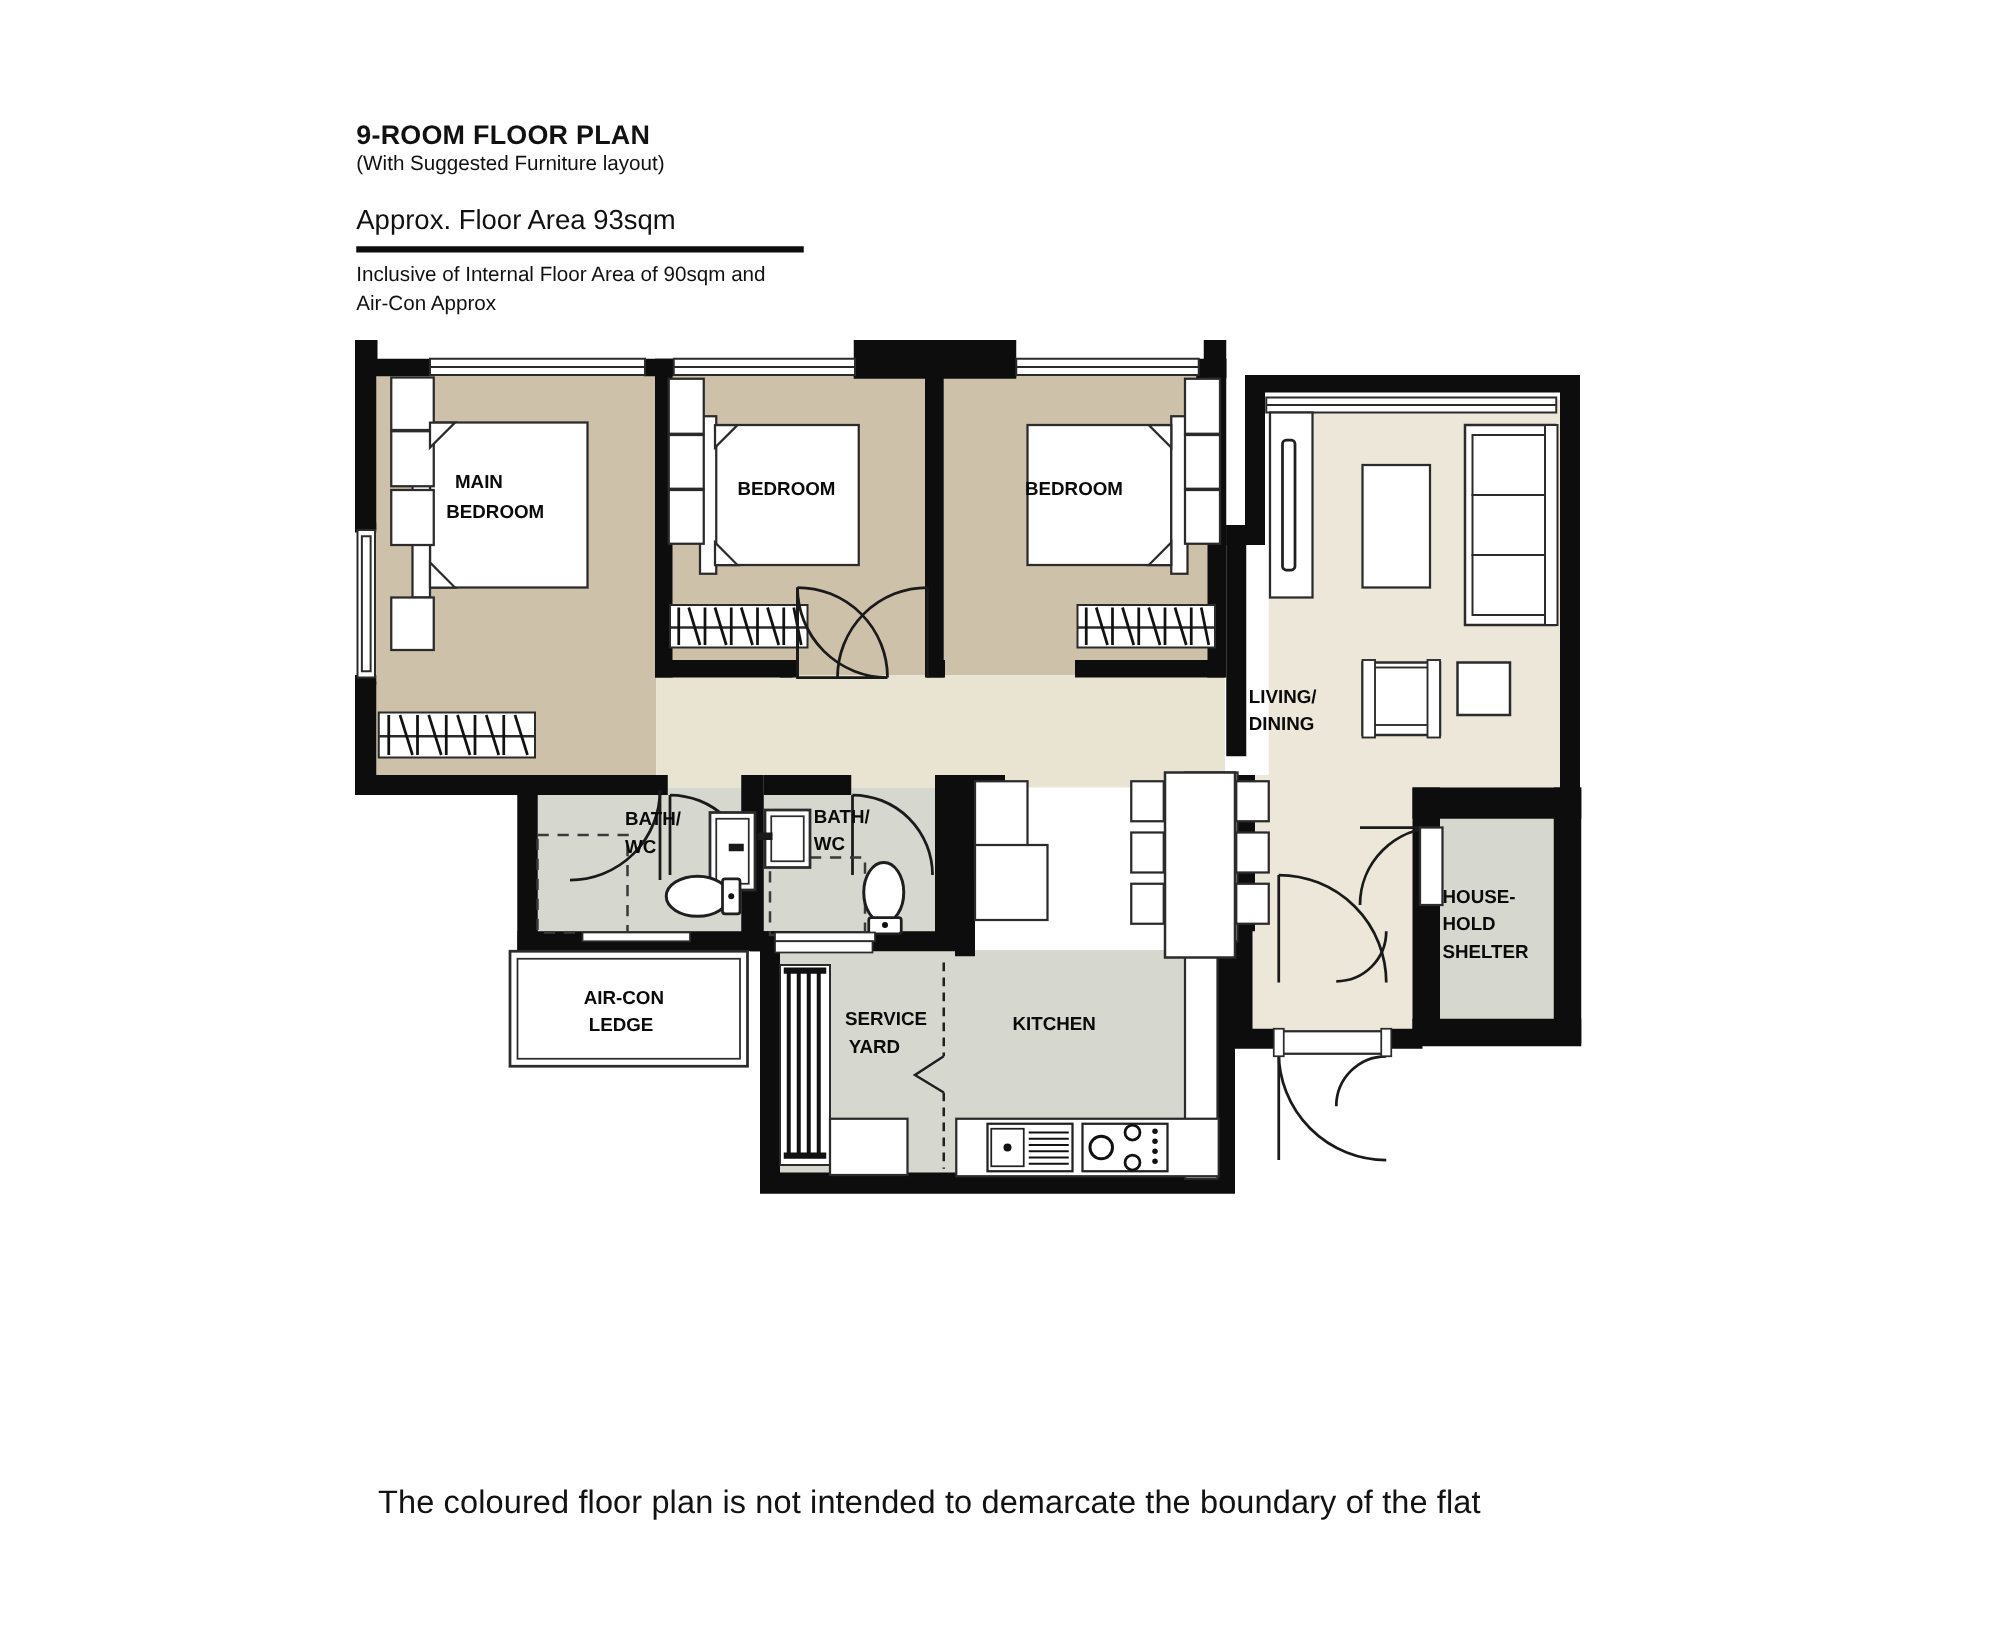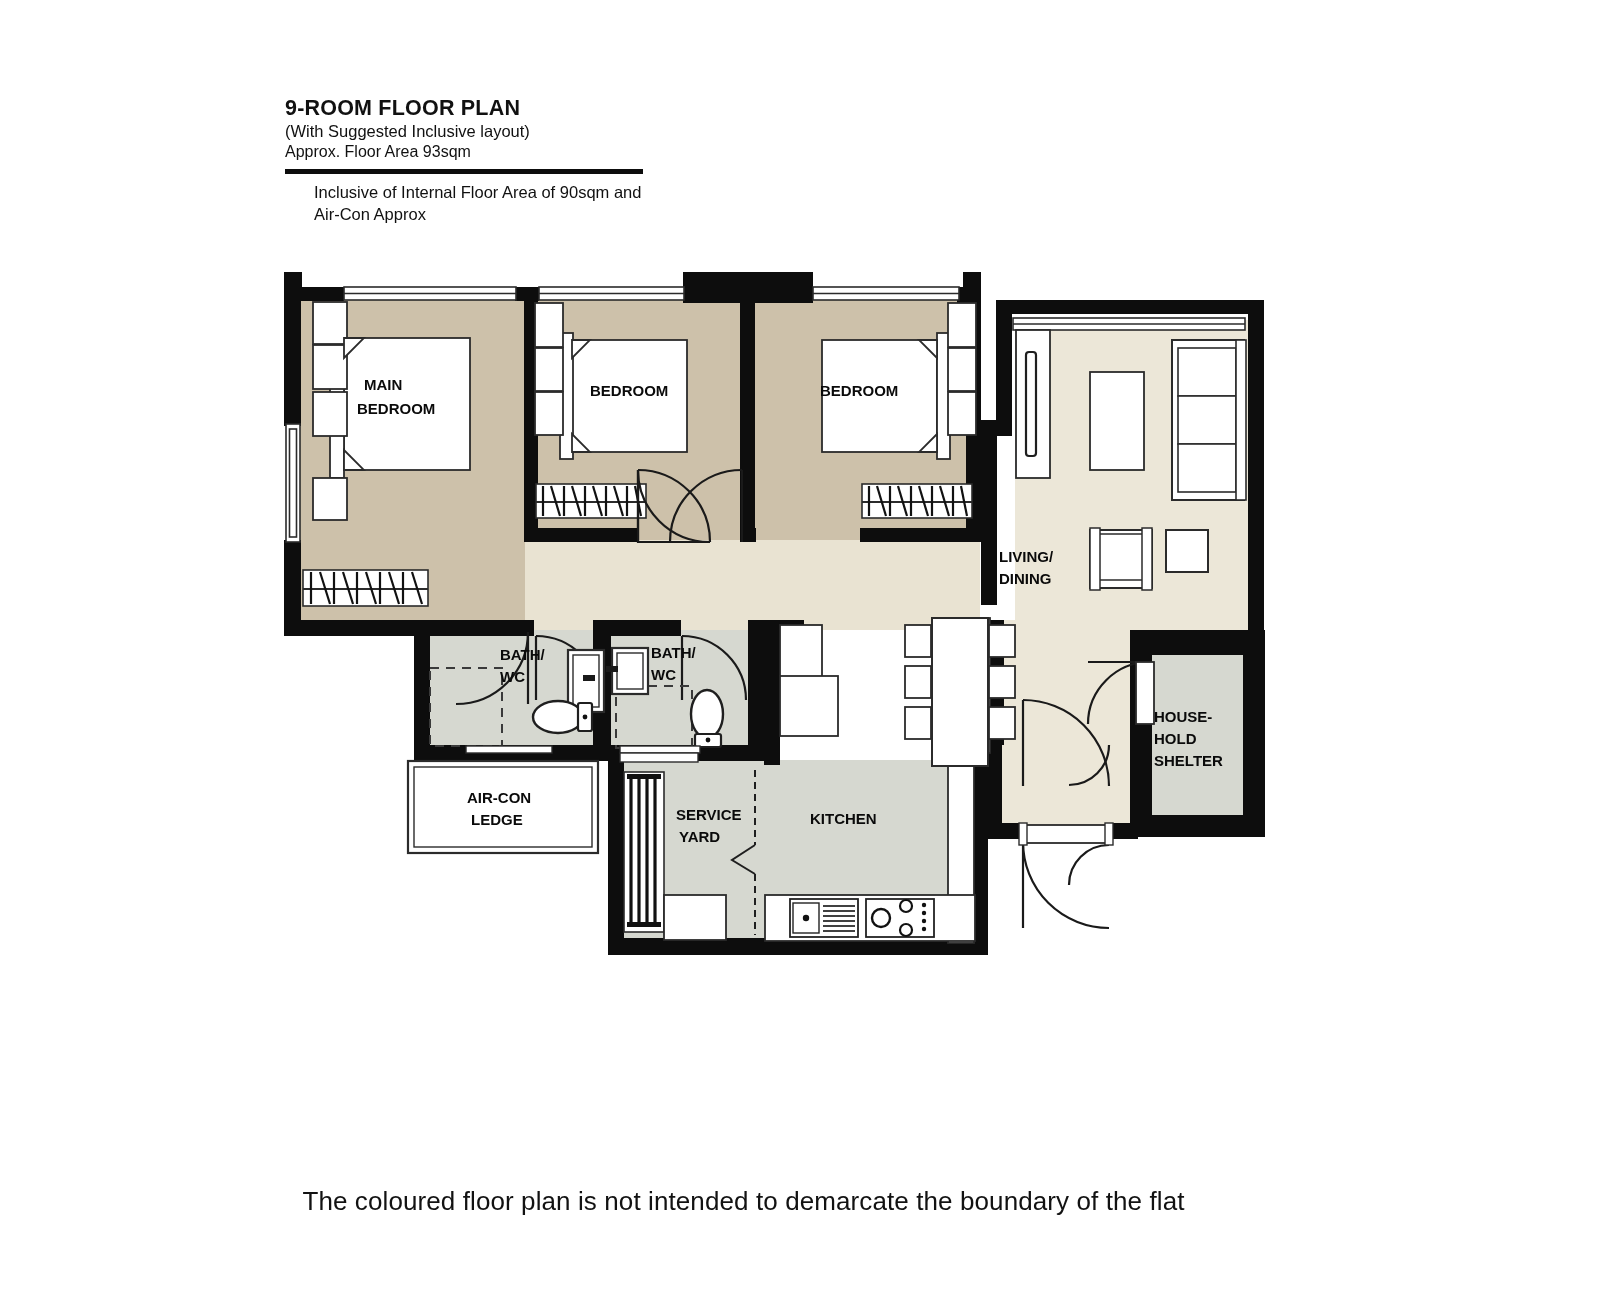--- a/index.html
+++ b/index.html
@@ -10,23 +10,23 @@
     color:#111;
     overflow:hidden;
     position:relative;
   }
   #stage{position:absolute;left:0;top:0;width:1600px;height:1309px;}
 
   
   .hdr{position:absolute;left:285px;top:96px;width:720px;}
   .hdr .t1{font-size:21.5px;font-weight:bold;letter-spacing:.2px;line-height:1.12;}
   .hdr .t2{font-size:16.5px;line-height:1.2;margin-top:2px;}
-  .hdr .t3{font-size:16px;line-height:1.2;}
+  .hdr .t3{font-size:22px;margin-top:21px;line-height:1.2;}
   .hdr .rule{width:358px;height:5px;background:#0d0d0d;margin-top:8px;}
-  .hdr .t4{font-size:16.5px;margin-top:7px;line-height:1.35;margin-left:29px;}
+  .hdr .t4{font-size:16.5px;margin-top:7px;line-height:1.35;}
 
   
   .caption{
     position:absolute;left:0;top:1186px;width:1487px;text-align:center;
     font-size:26px;letter-spacing:.1px;color:#121212;
   }
 
   
   #plan{position:absolute;left:0;top:0;width:1600px;height:919px;}
   #plan svg{display:block;}
@@ -36,21 +36,21 @@
     font-weight:bold;font-size:15px;fill:#0a0a0a;
   }
 </style>
 </head>
 <body>
 
 <div id="stage">
 
   <div class="hdr">
     <div class="t1">9-ROOM FLOOR PLAN</div>
-    <div class="t2">(With Suggested Inclusive layout)</div>
+    <div class="t2">(With Suggested Furniture layout)</div>
     <div class="t3">Approx. Floor Area 93sqm</div>
     <div class="rule"></div>
     <div class="t4">
       <span>Inclusive of Internal Floor Area of 90sqm and</span><br>
       <span>Air-Con Approx</span>
     </div>
   </div>
 
   <div id="plan">
   <svg width="1600" height="1309" viewBox="0 0 1600 1309" xmlns="http://www.w3.org/2000/svg">

